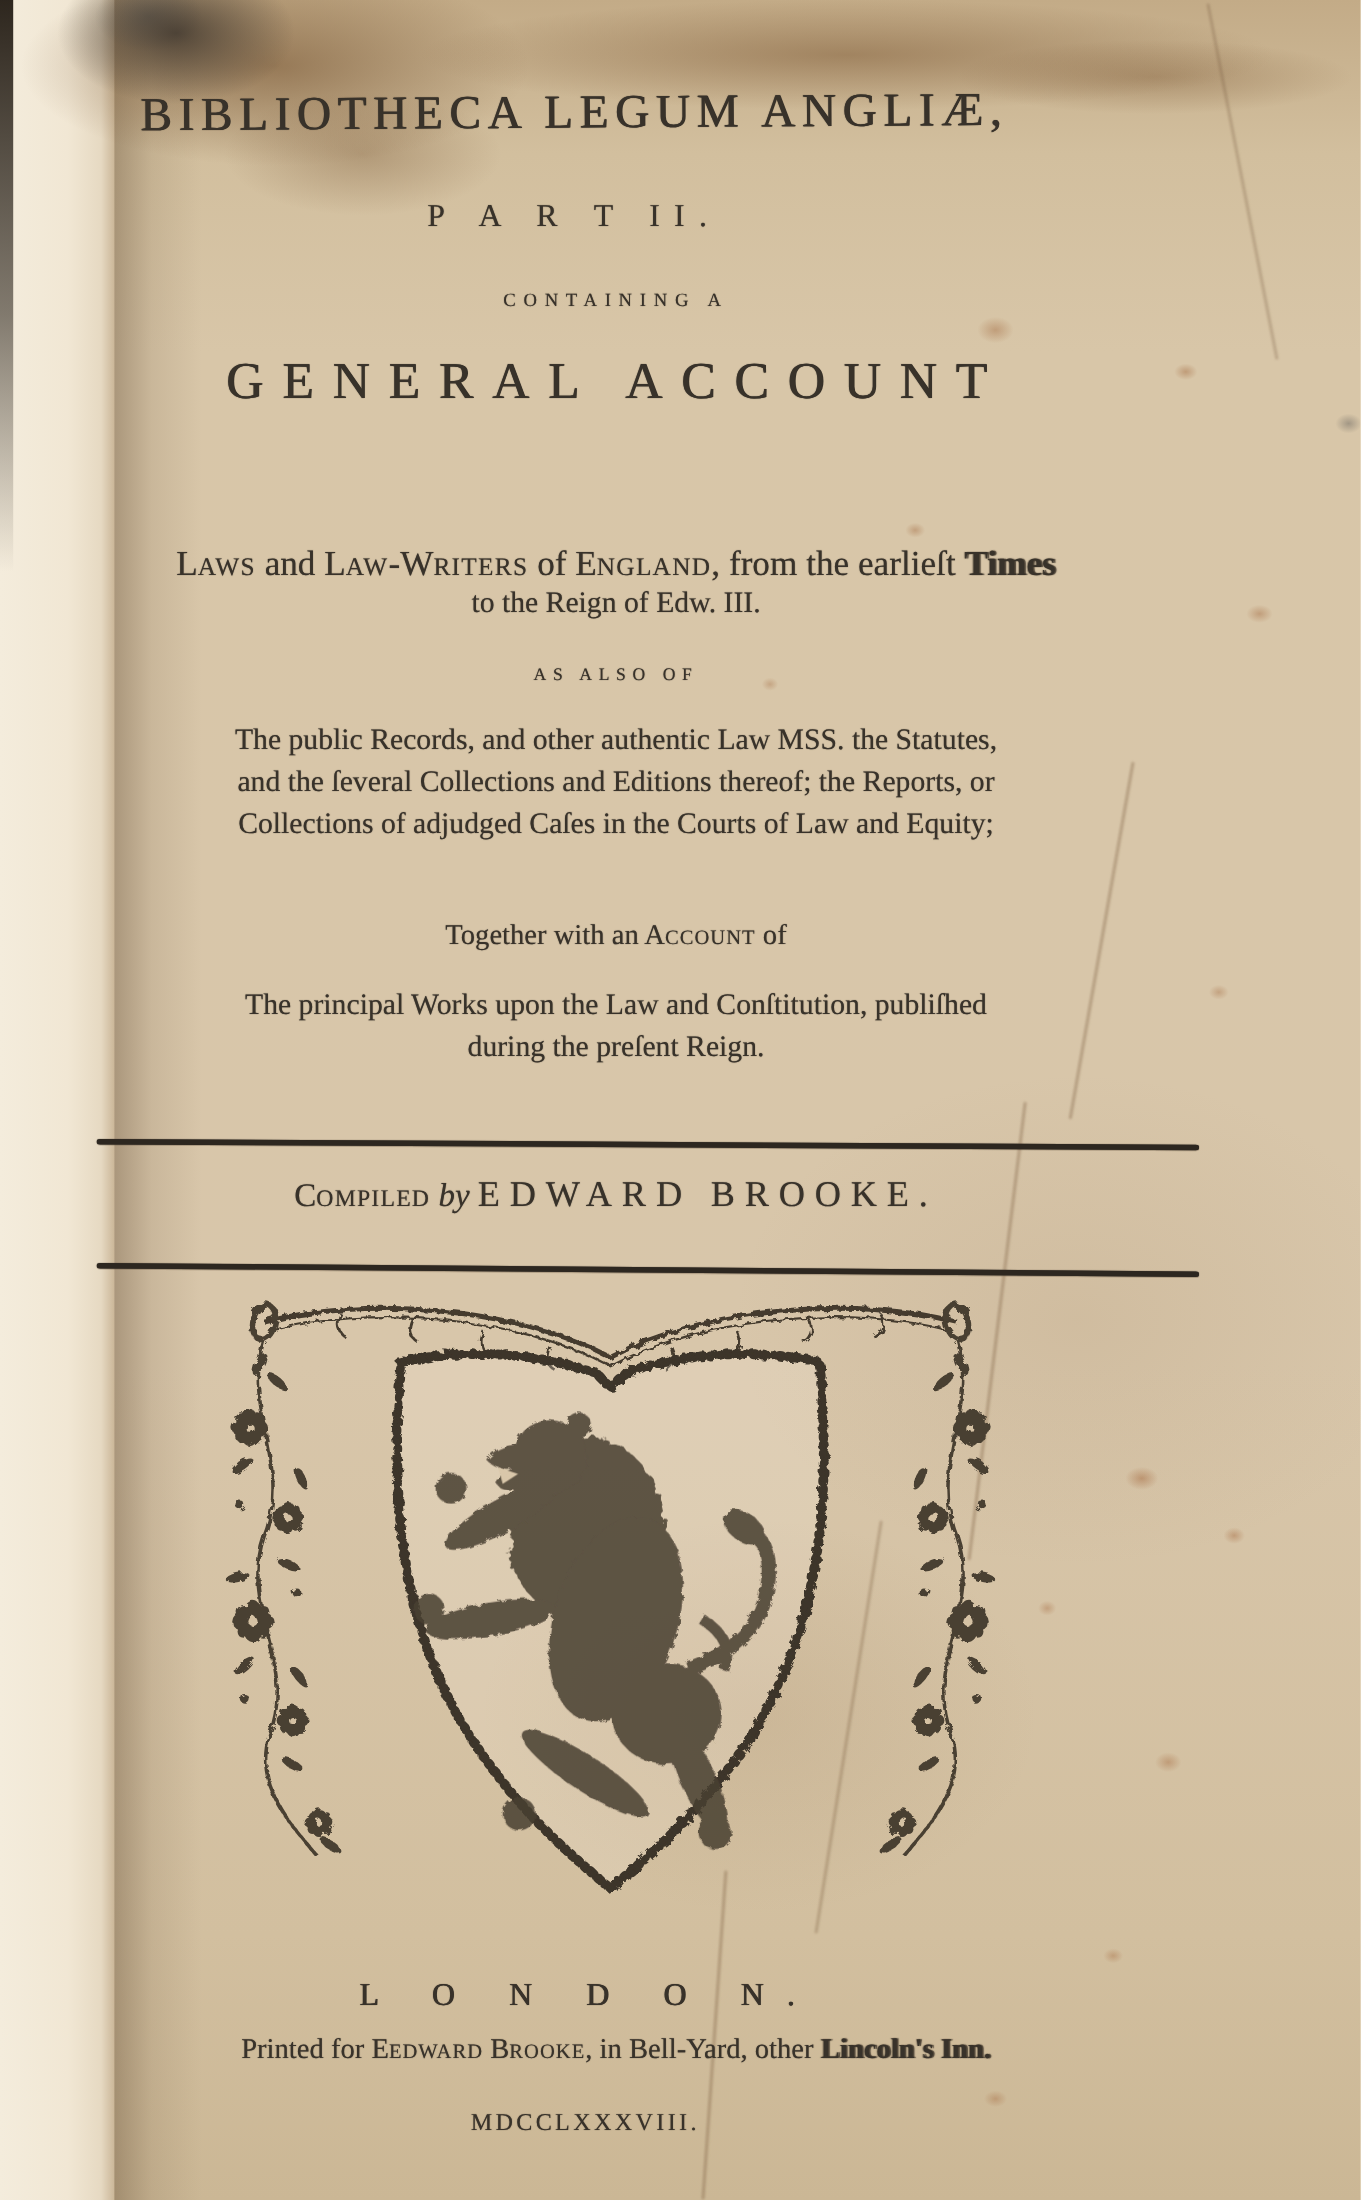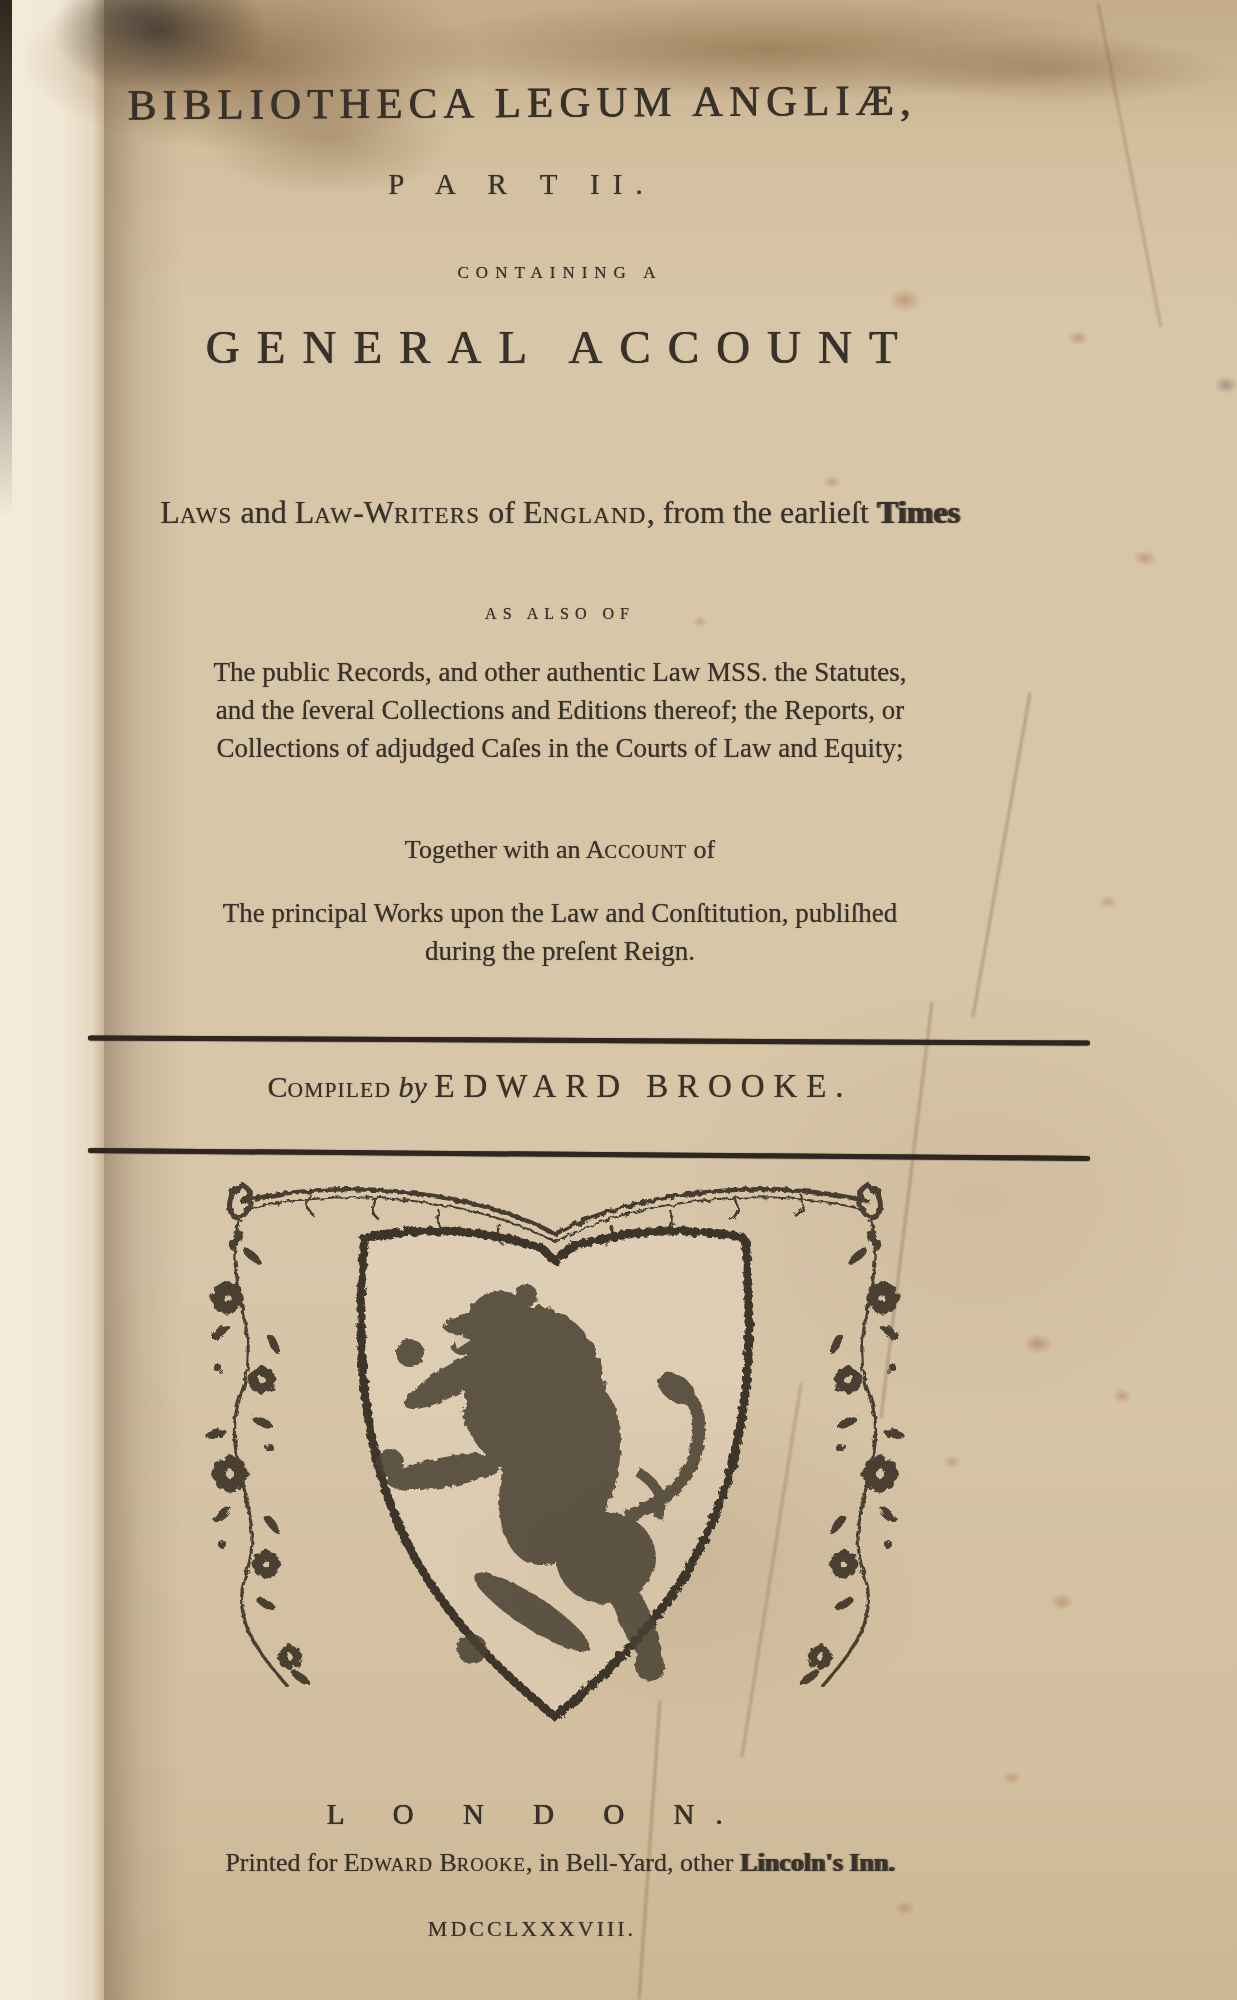--- a/index.html
+++ b/index.html
@@ -56,21 +56,21 @@
   .crease-d{left:648px;top:1700px;height:300px;transform:rotate(4deg);}
   .crease-e{left:1128px;top:0;height:330px;transform:rotate(-11deg);background:rgba(120,90,60,.28);}
 
   
   .content{position:absolute;left:70px;top:0;width:980px;height:1420px;}
   .line{position:absolute;width:100%;text-align:center;white-space:nowrap;
         text-shadow:0 0 1px rgba(56,50,42,.75);}
   .thick{text-shadow:0.6px 0 0 currentColor, 0 0 1px rgba(56,50,42,.8);}
 
   .t-title{top:78px;font-size:43px;letter-spacing:6px;transform:translateX(-38px) rotate(-0.35deg);}
-  .t-part{top:168px;font-size:29px;letter-spacing:13px;transform:translateX(-38px);}
+  .t-part{top:180px;font-size:29px;letter-spacing:13px;transform:translateX(-38px);}
   .t-containing{top:263px;font-size:17px;letter-spacing:7px;}
   .t-general{top:320px;font-size:47px;letter-spacing:17px;}
   .t-ofthe{top:431px;font-size:17px;letter-spacing:8px;}
   .t-subj1{top:494px;font-size:32px;}
   .t-subj2{top:532px;font-size:27px;}
   .t-asalso{top:605px;font-size:16px;letter-spacing:6px;}
   .t-rec1{top:657px;font-size:27px;}
   .t-rec2{top:695px;font-size:27px;}
   .t-rec3{top:733px;font-size:27px;}
   .t-together{top:835px;font-size:26px;}
@@ -109,20 +109,21 @@
 <div class="crease crease-e"></div>
 
 <div class="content">
 
   <div class="line t-title thick">BIBLIOTHECA LEGUM ANGLIÆ,</div>
   <div class="line t-part">P A R T II.</div>
   <div class="line t-containing">CONTAINING A</div>
   <div class="line t-general thick">GENERAL ACCOUNT</div>
 
   <div class="line t-subj1"><span>L</span><span class="seg-sc">AWS</span><span> and </span><span>L</span><span class="seg-sc">AW</span><span>-</span><span>W</span><span class="seg-sc">RITERS</span><span> of </span><span>E</span><span class="seg-sc">NGLAND</span><span>, from the earlieſt </span><span class="seg-sm">Times</span></div>
+  <div class="line t-subj2">to the Reign of Edw. III.</div>
 
   <div class="line t-asalso">AS ALSO OF</div>
 
   <div class="line t-rec1">The public Records, and other authentic Law MSS. the Statutes,</div>
   <div class="line t-rec2">and the ſeveral Collections and Editions thereof;  the Reports, or</div>
   <div class="line t-rec3">Collections of adjudged Caſes in the Courts of  Law and Equity;</div>
 
   <div class="line t-together"><span>Together with an </span><span>A</span><span class="seg-sc">CCOUNT</span><span> of</span></div>
 
   <div class="line t-works1">The principal Works upon the Law and Conſtitution, publiſhed</div>
@@ -224,16 +225,16 @@
       <path d="M283,162 l18,6 -14,9z" fill="#d8c6a8"></path>
     </g>
 
     <use href="#garland"></use>
     <g transform="translate(770,0) scale(-1,1)">
         <use href="#garland"></use>
       </g>
   </svg>
 
   <div class="line t-london thick">L O N D O N.</div>
-  <div class="line t-publisher"><span>Printed for </span><span>E</span><span class="seg-sc">DWARD</span><span> </span><span>B</span><span class="seg-sc">ROOKE</span><span>, in Bell-Yard, other </span><span class="seg-sm">Lincoln's Inn.</span></div>
+  <div class="line t-publisher"><span>Printed for </span><span>E</span><span class="seg-sc">EDWARD</span><span> </span><span>B</span><span class="seg-sc">ROOKE</span><span>, in Bell-Yard, other </span><span class="seg-sm">Lincoln's Inn.</span></div>
   <div class="line t-year">MDCCLXXXVIII.</div>
 
 </div>
 
 </body></html>

